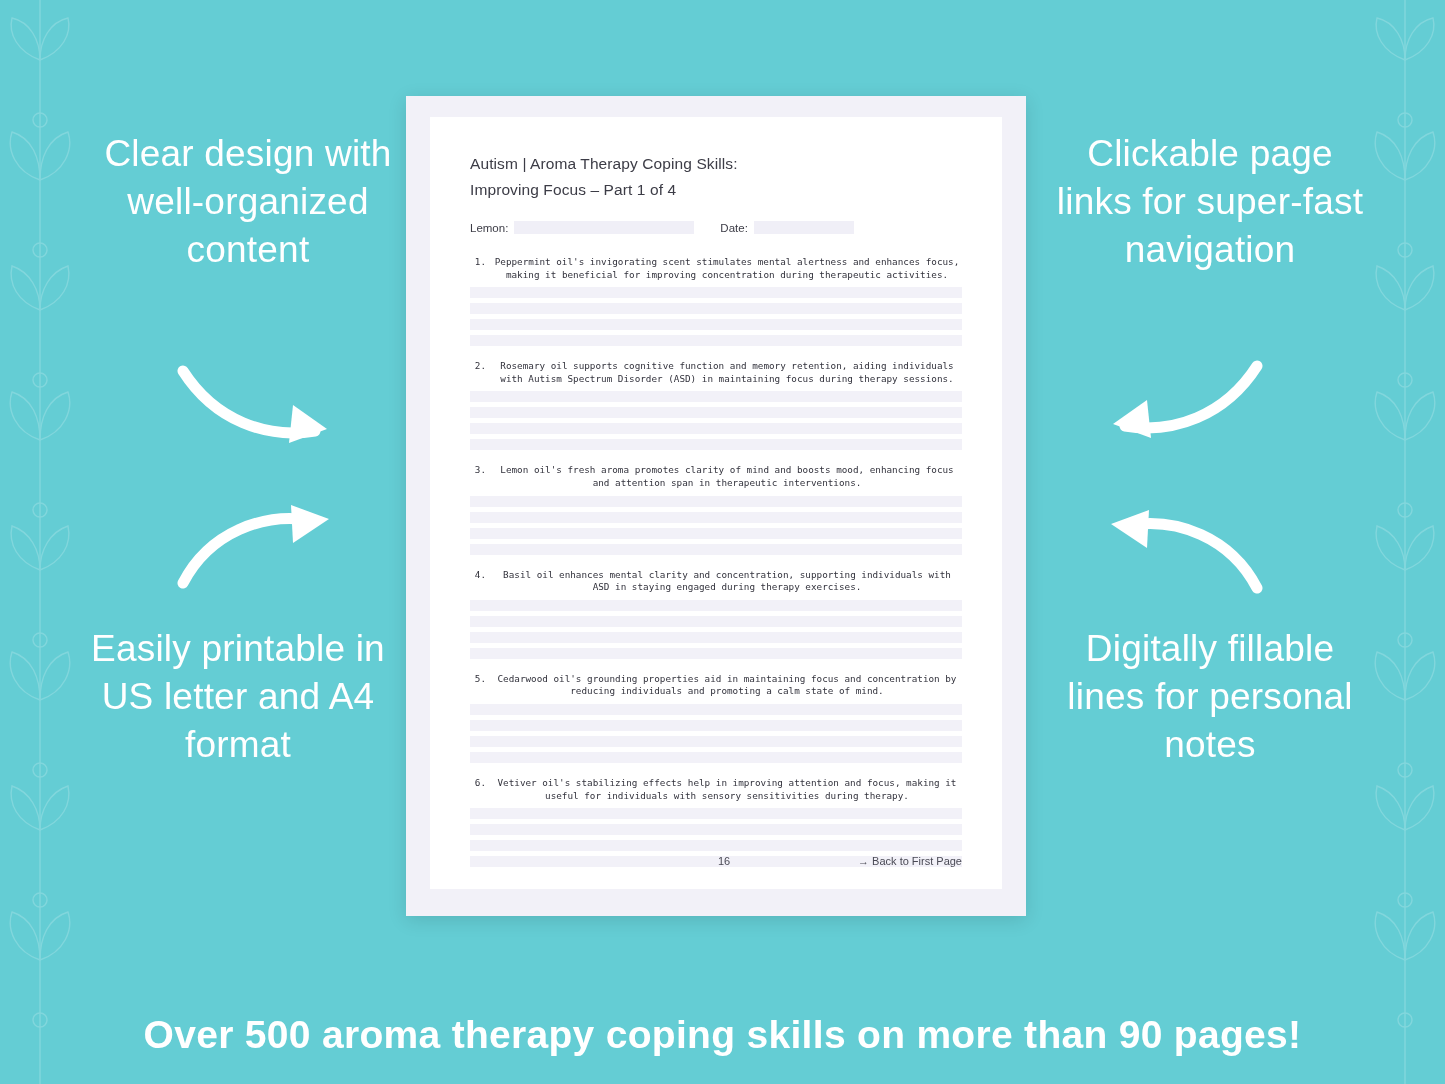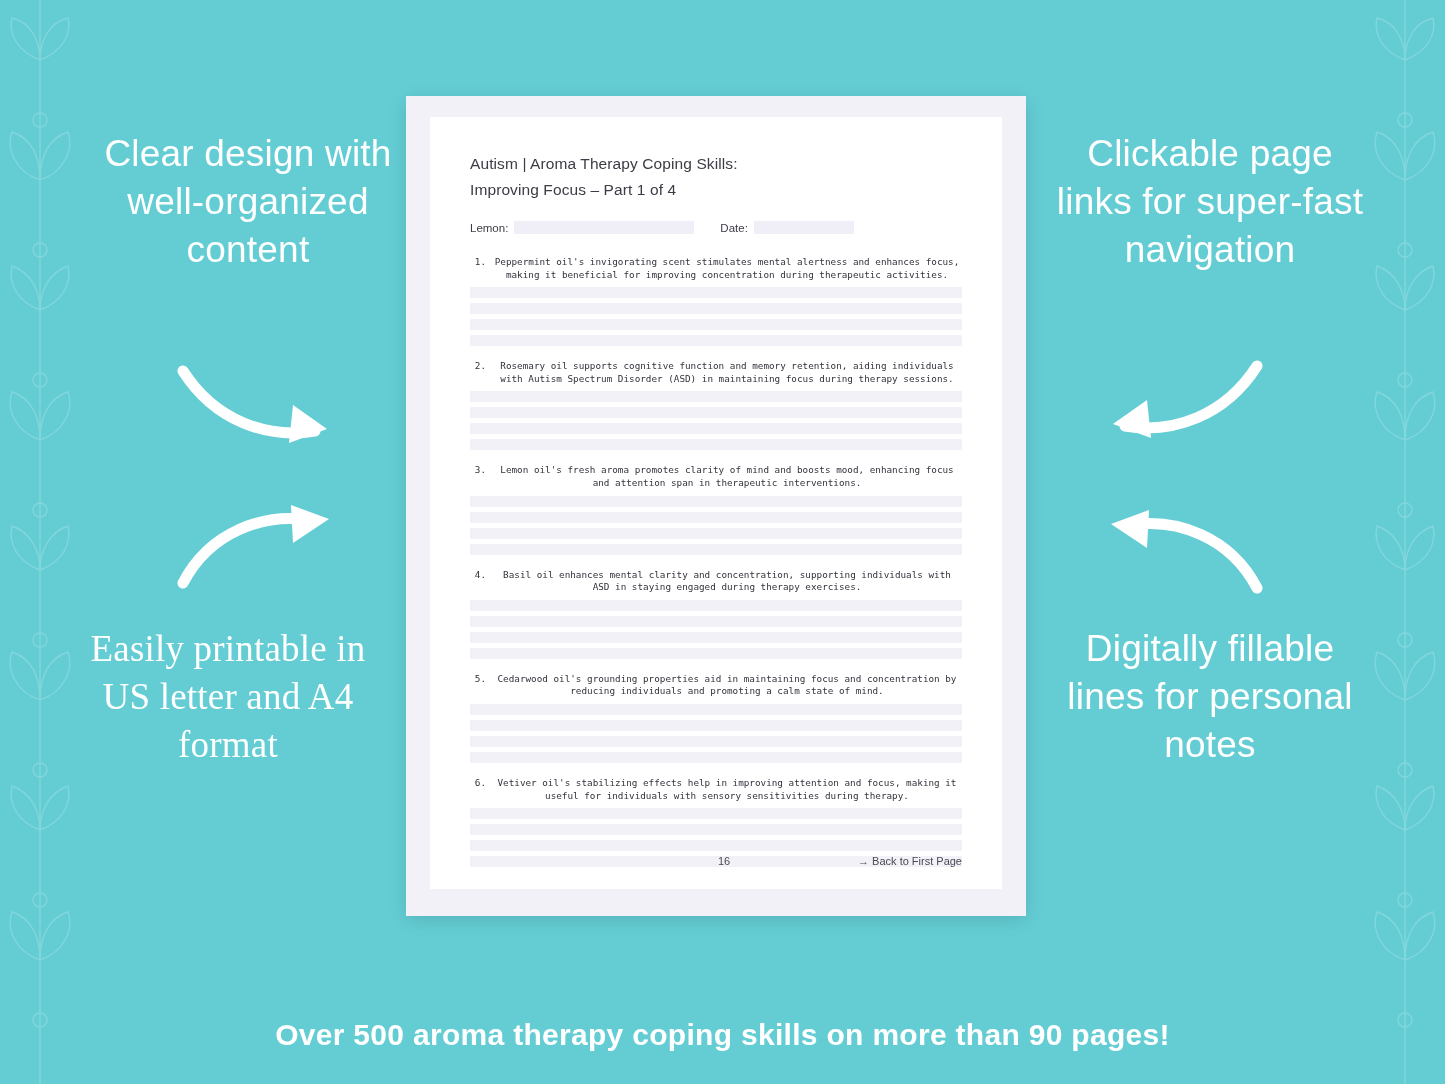--- a/index.html
+++ b/index.html
@@ -31,21 +31,21 @@
   .caption {
     position: absolute;
     color: #ffffff;
     font-size: 37px;
     line-height: 48px;
     text-align: center;
     font-weight: 400;
     letter-spacing: 0.2px;
   }
   #cap-tl { left: 83px;  top: 130px;  width: 330px; }
-  #cap-bl { left: 63px;  top: 625px;  width: 330px; font-family: Liberation Serif, serif; }
+  #cap-bl { left: 73px;  top: 625px;  width: 330px; }
   #cap-tr { left: 1045px; top: 130px; width: 330px; }
   #cap-br { left: 1045px; top: 625px; width: 330px; }
 
   .arrow { position: absolute; }
   #arrow-tl { left: 175px; top: 365px; }
   #arrow-bl { left: 175px; top: 505px; }
   #arrow-tr { left: 1095px; top: 360px; }
   #arrow-br { left: 1095px; top: 510px; }
 
   
@@ -117,21 +117,21 @@
 
   
   .banner {
     position: absolute;
     left: 0; right: 0; bottom: 0;
     height: 99px;
     display: flex;
     align-items: center;
     justify-content: center;
     color: #fff;
-    font-size: 30px;
+    font-size: 39px;
     font-weight: 700;
     letter-spacing: 0.3px;
   }
 </style>
 </head>
 <body>
 
 <svg class="bg-floral left" viewBox="0 0 80 1084" preserveAspectRatio="none">
   <g fill="none" stroke="#ffffff" stroke-width="1.4" opacity="0.55">
     <path d="M40 0 C40 60 40 120 40 180 C40 260 40 340 40 420 C40 520 40 620 40 720 C40 820 40 930 40 1084"></path>

